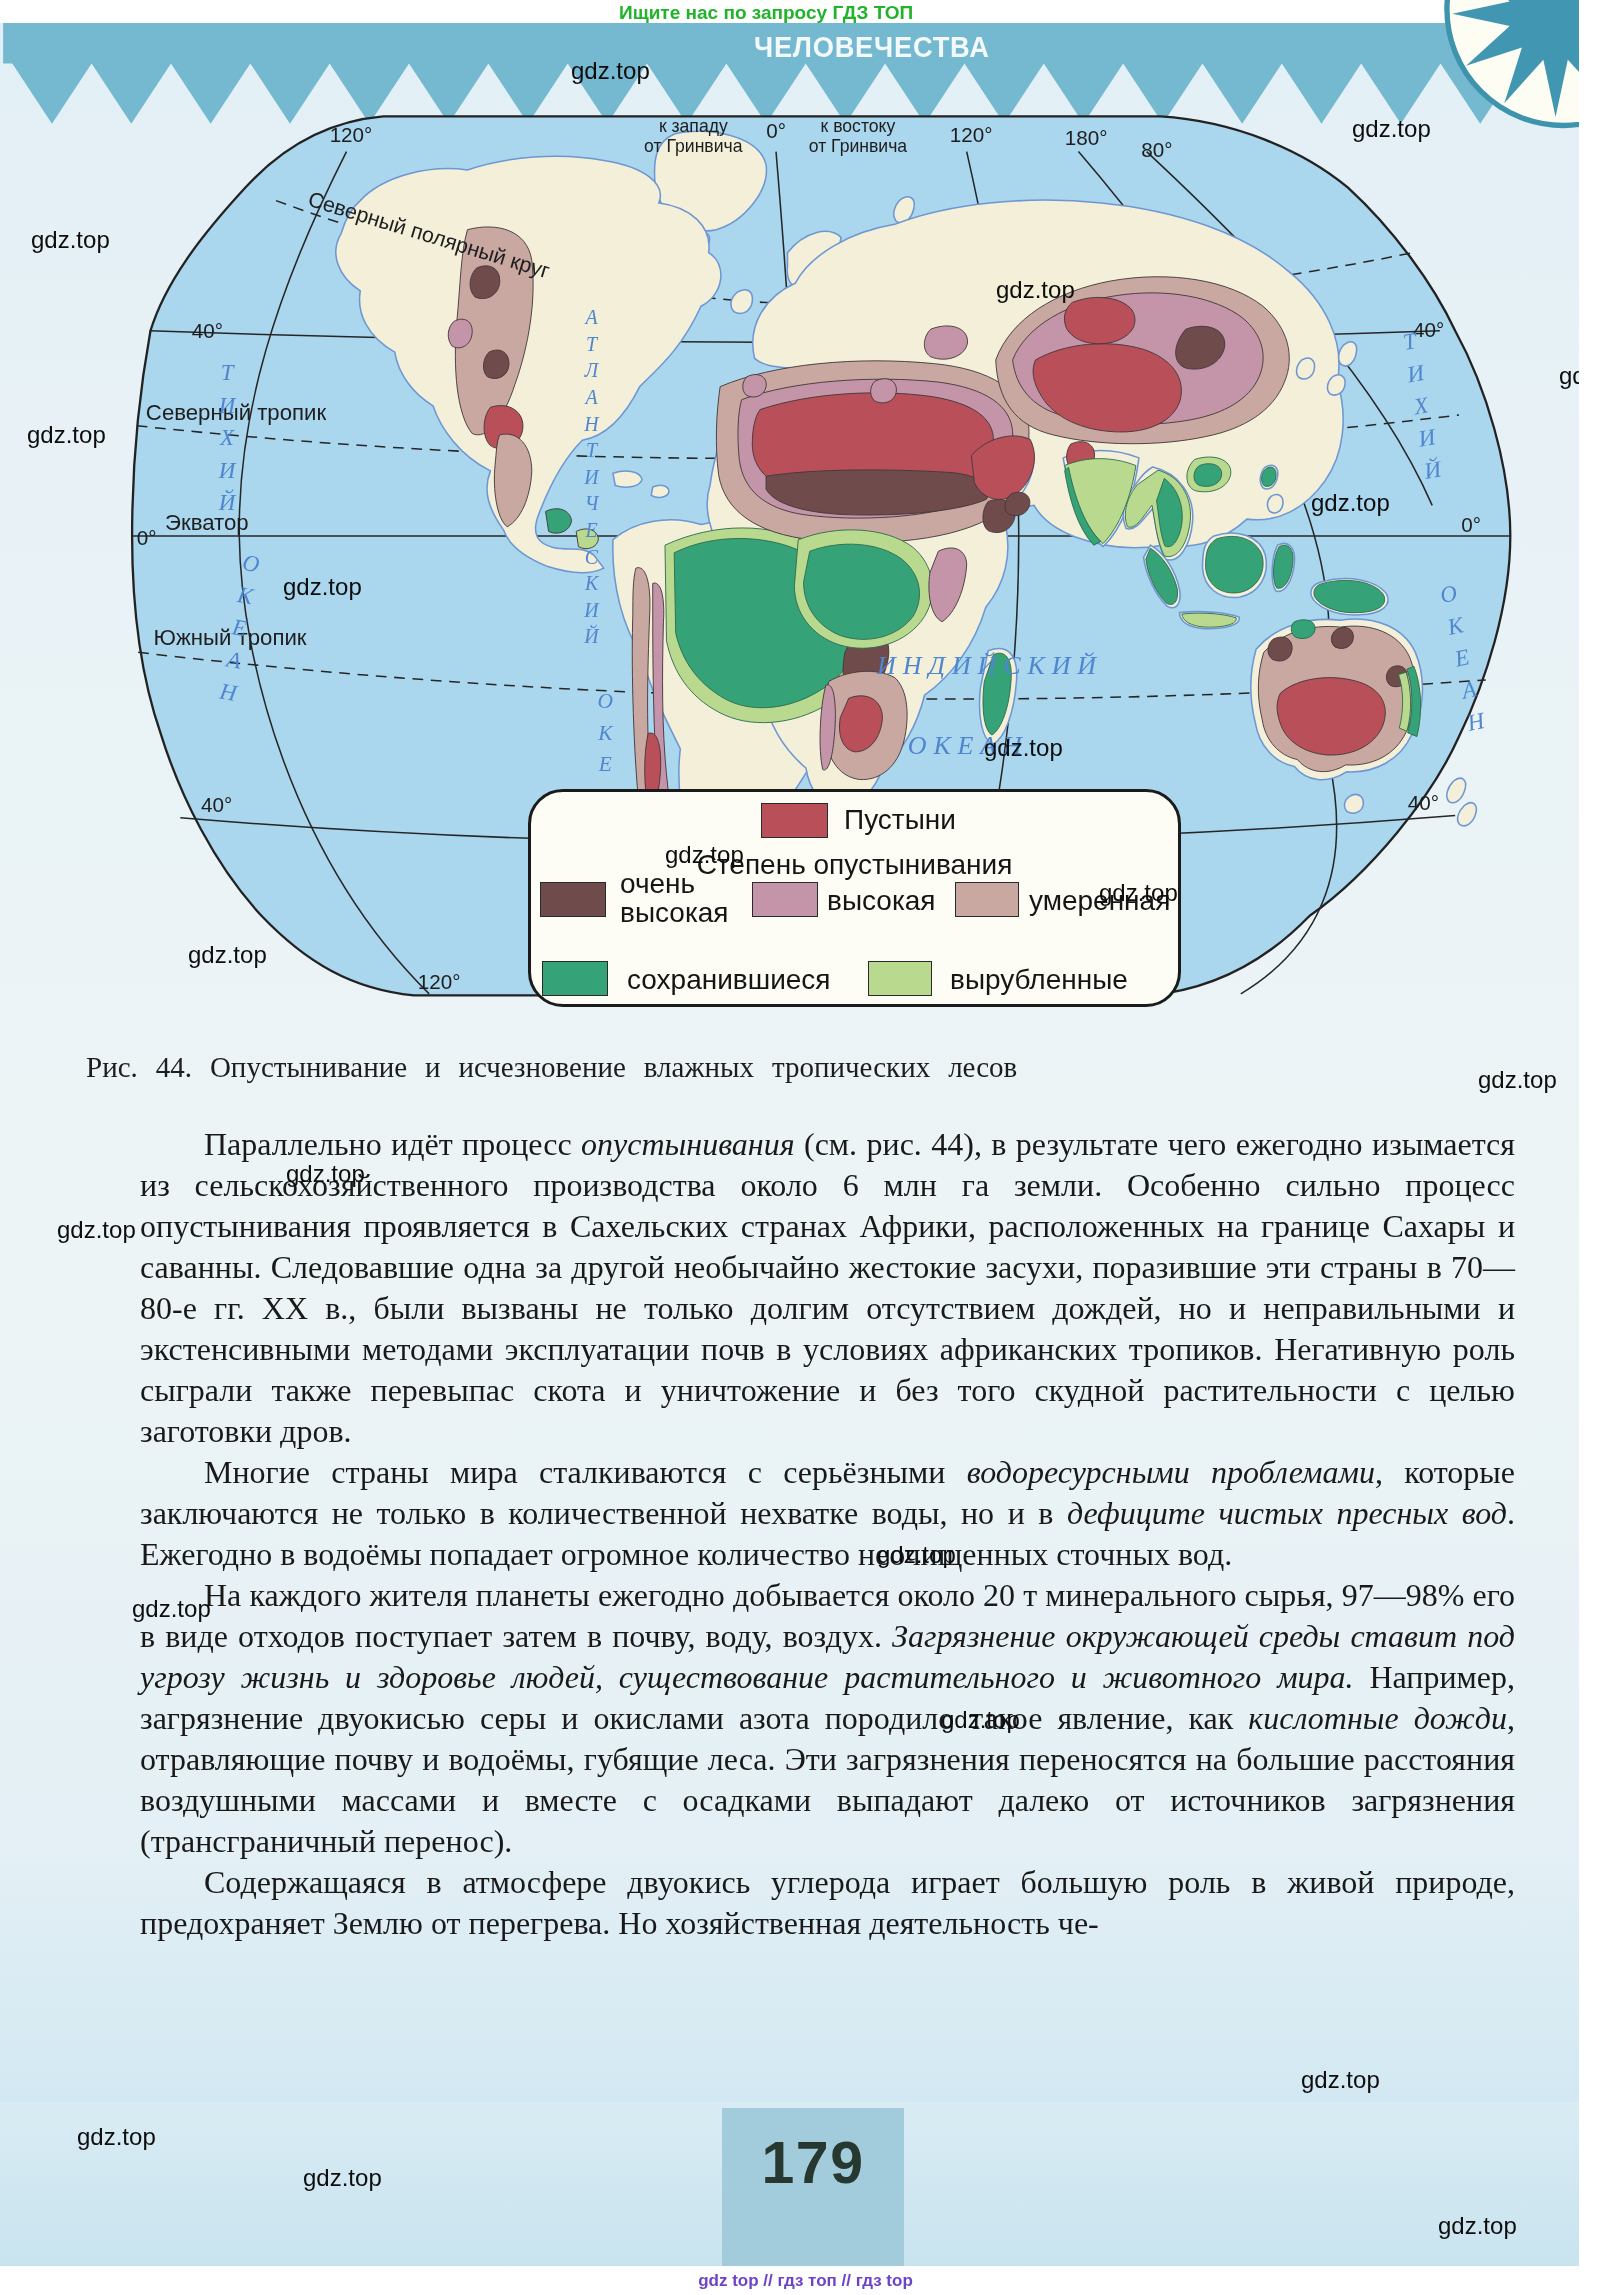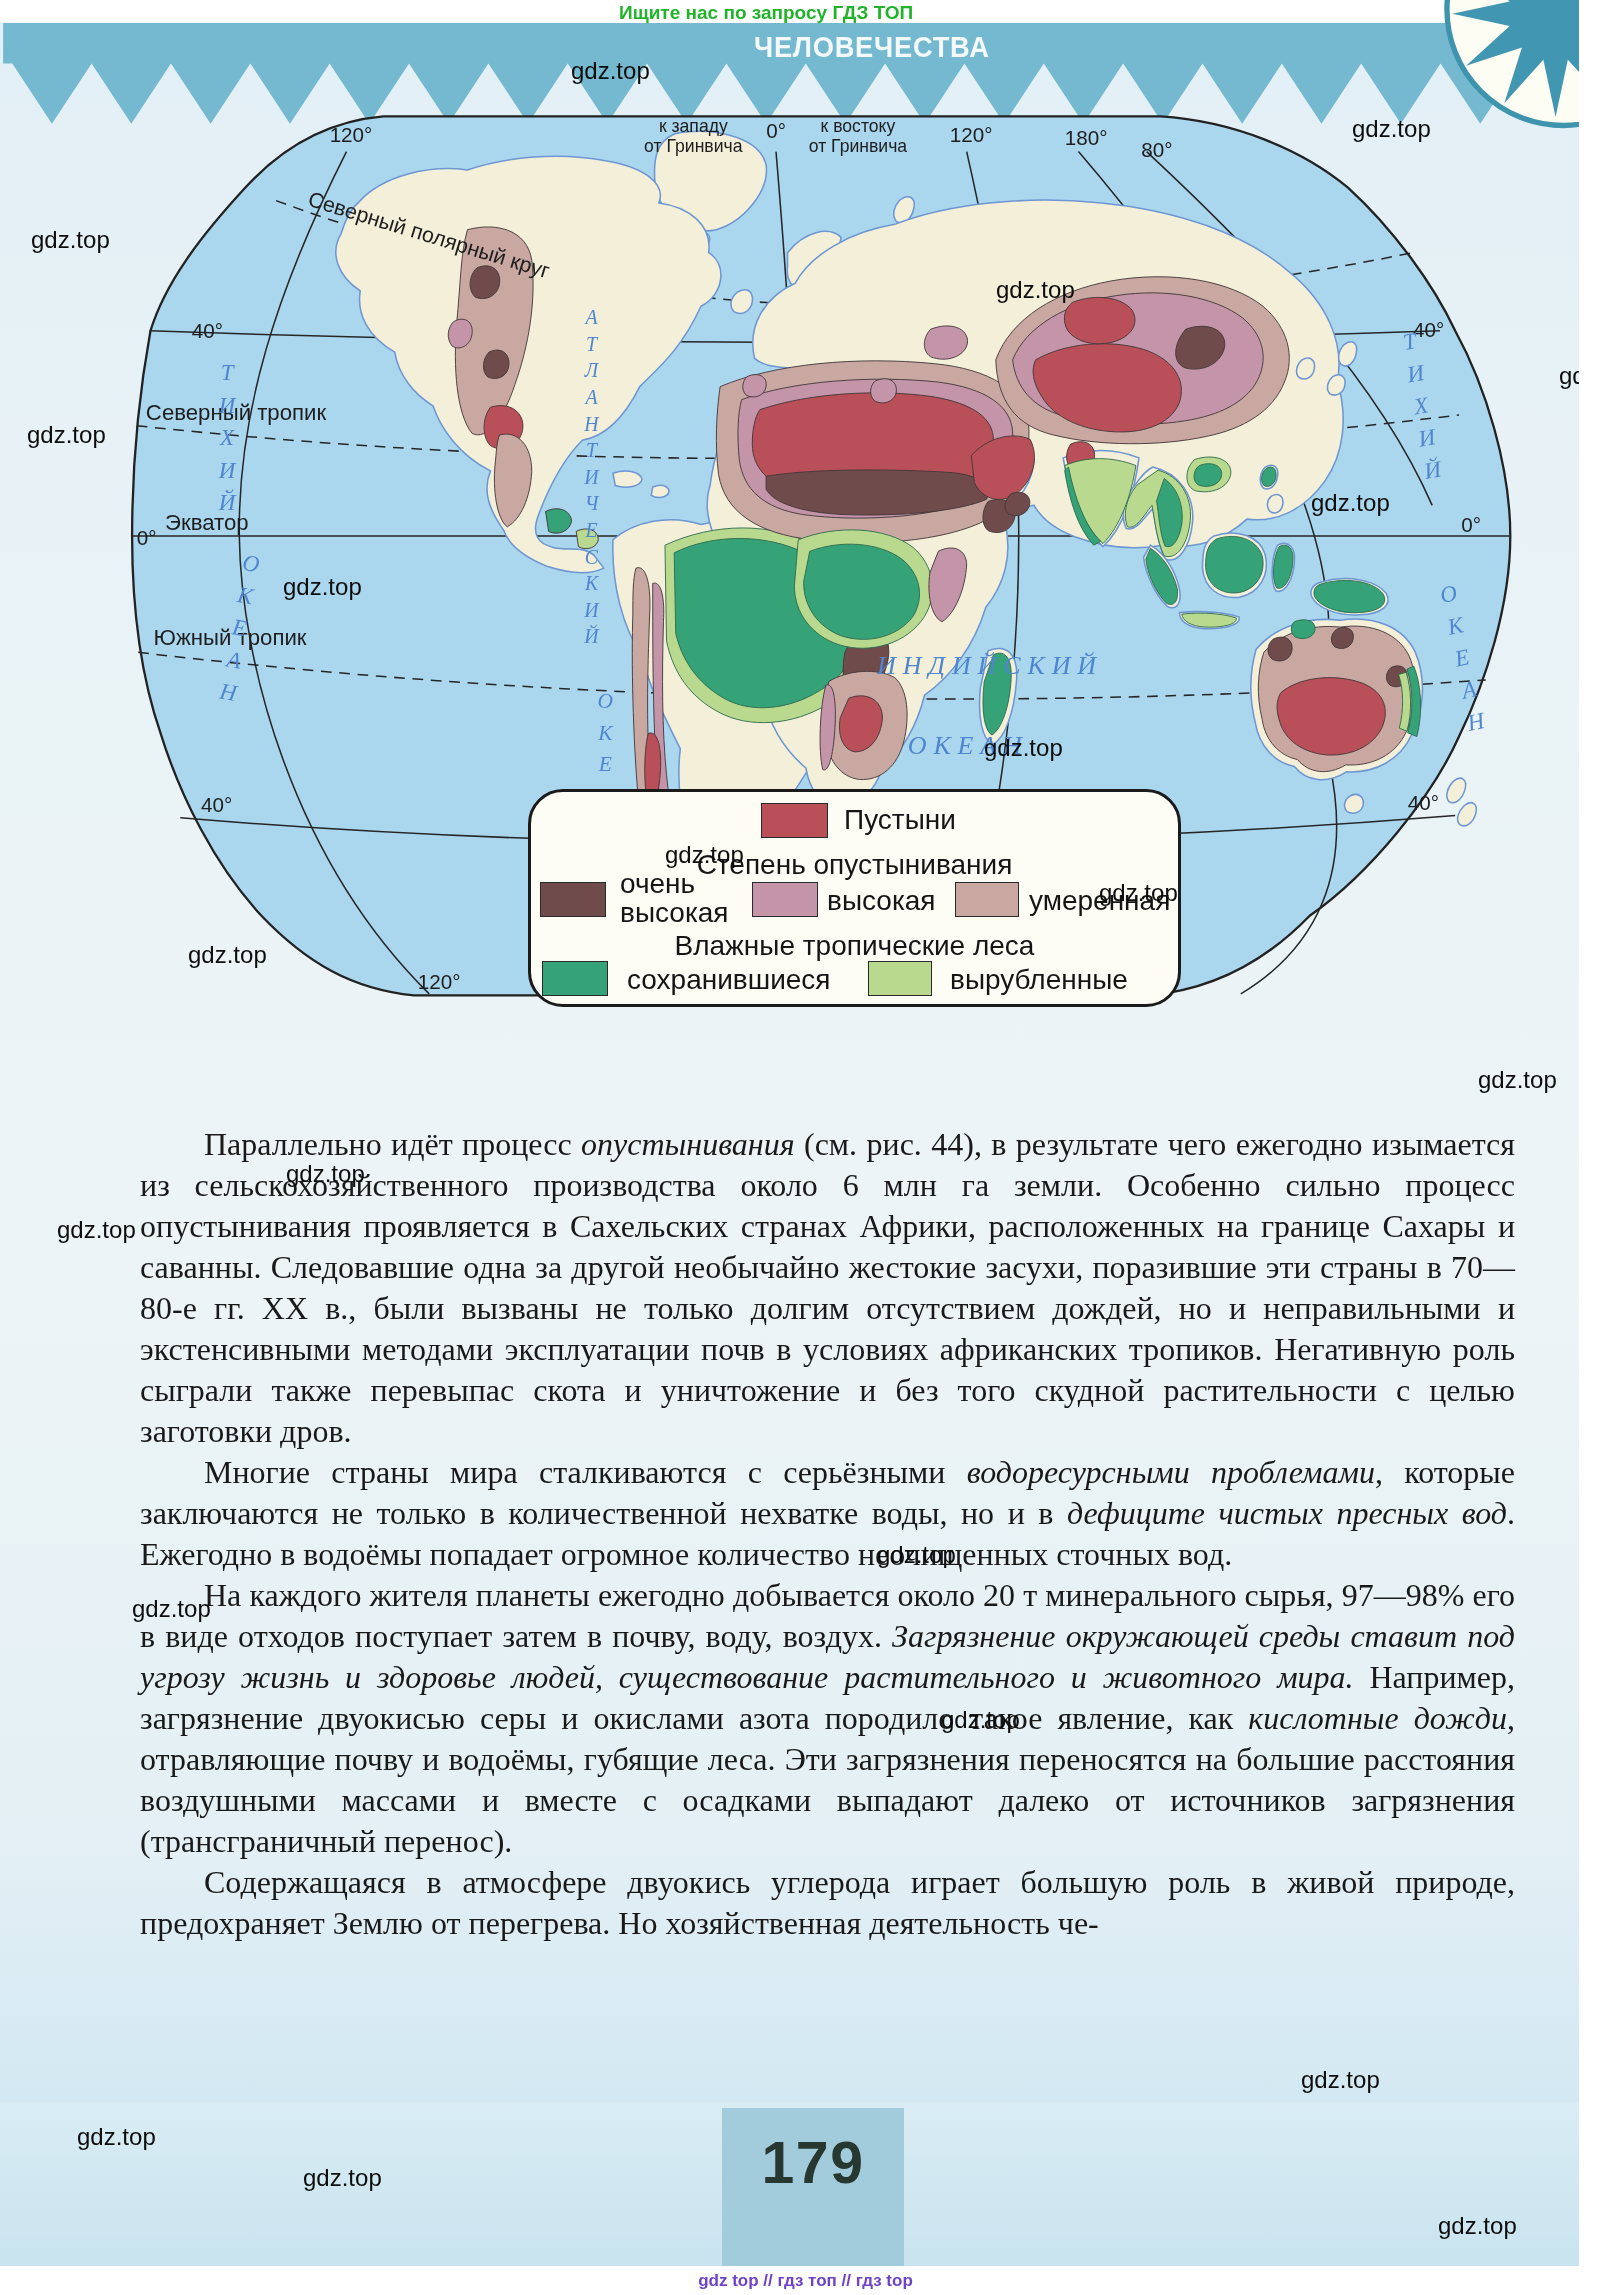--- a/index.html
+++ b/index.html
@@ -208,27 +208,27 @@
     <div class="ttl" style="top:57px;">Степень опустынивания</div>
     <div class="sw" style="left: 9.2px; top: 90px; background: rgb(111, 75, 75);"></div>
     <div class="lab" style="left:89px;top:77px;line-height:29px;">
       <span>очень</span><br>
       <span>высокая</span>
     </div>
     <div class="sw" style="left: 221px; top: 90px; background: rgb(196, 149, 169);"></div>
     <div class="lab" style="left:296px;top:93px;">высокая</div>
     <div class="sw" style="left: 424px; top: 90px; width: 64px; background: rgb(201, 168, 162);"></div>
     <div class="lab" style="left:498px;top:93px;">умеренная</div>
-    <div class="ttl" style="top:138px;">Влажные тропические леса</div>
     <div class="sw" style="left: 10.7px; top: 169px; background: rgb(53, 163, 119);"></div>
     <div class="lab" style="left:96px;top:172px;">сохранившиеся</div>
     <div class="sw" style="left: 337px; top: 169px; width: 64px; background: rgb(185, 218, 142);"></div>
     <div class="lab" style="left:419px;top:172px;">вырубленные</div>
   </div>
 
+  <div class="caption">Рис. 44. Опустынивание и исчезновение влажных тропических лесов</div>
 
   <div class="article">
     <p><span>Параллельно идёт процесс </span><span class="it">опустынивания</span><span> (см. рис. 44), в результате чего ежегодно изымается из сельскохозяйственного производства около 6 млн га земли. Особенно сильно процесс опустынивания проявляется в Сахельских странах Африки, расположенных на границе Сахары и саванны. Следовавшие одна за другой необычайно жестокие засухи, поразившие эти страны в 70—80-е гг. XX в., были вызваны не только долгим отсутствием дождей, но и неправильными и экстенсивными методами эксплуатации почв в условиях африканских тропиков. Негативную роль сыграли также перевыпас скота и уничтожение и без того скудной растительности с целью заготовки дров.</span></p>
     <p><span>Многие страны мира сталкиваются с серьёзными </span><span class="it">водоресурсными проблемами</span><span>, которые заключаются не только в количественной нехватке воды, но и в </span><span class="it">дефиците чистых пресных вод</span><span>. Ежегодно в водоёмы попадает огромное количество неочищенных сточных вод.</span></p>
     <p><span>На каждого жителя планеты ежегодно добывается около 20 т минерального сырья, 97—98% его в виде отходов поступает затем в почву, воду, воздух. </span><span class="it">Загрязнение окружающей среды ставит под угрозу жизнь и здоровье людей, существование растительного и животного мира.</span><span> Например, загрязнение двуокисью серы и окислами азота породило такое явление, как </span><span class="it">кислотные дожди</span><span>, отравляющие почву и водоёмы, губящие леса. Эти загрязнения переносятся на большие расстояния воздушными массами и вместе с осадками выпадают далеко от источников загрязнения (трансграничный перенос).</span></p>
     <p><span>Содержащаяся в атмосфере двуокись углерода играет большую роль в живой природе, предохраняет Землю от перегрева. Но хозяйственная деятельность че-</span></p>
   </div>
 
   <div class="footband"></div>
   <div class="numstrip">

